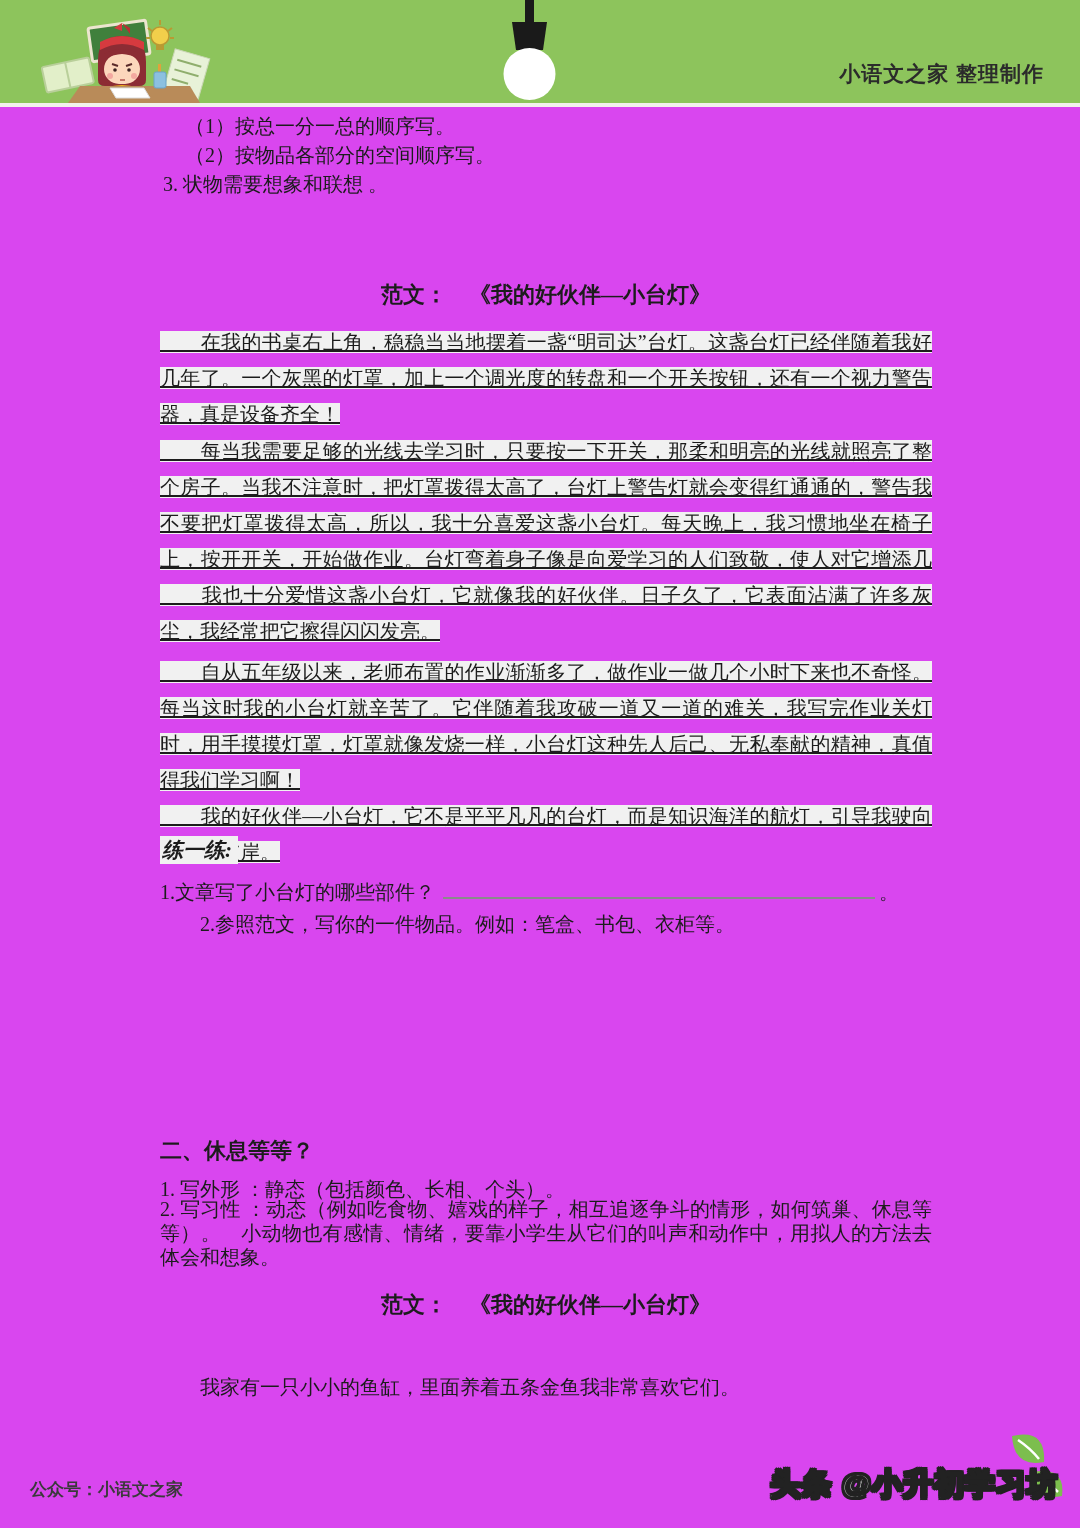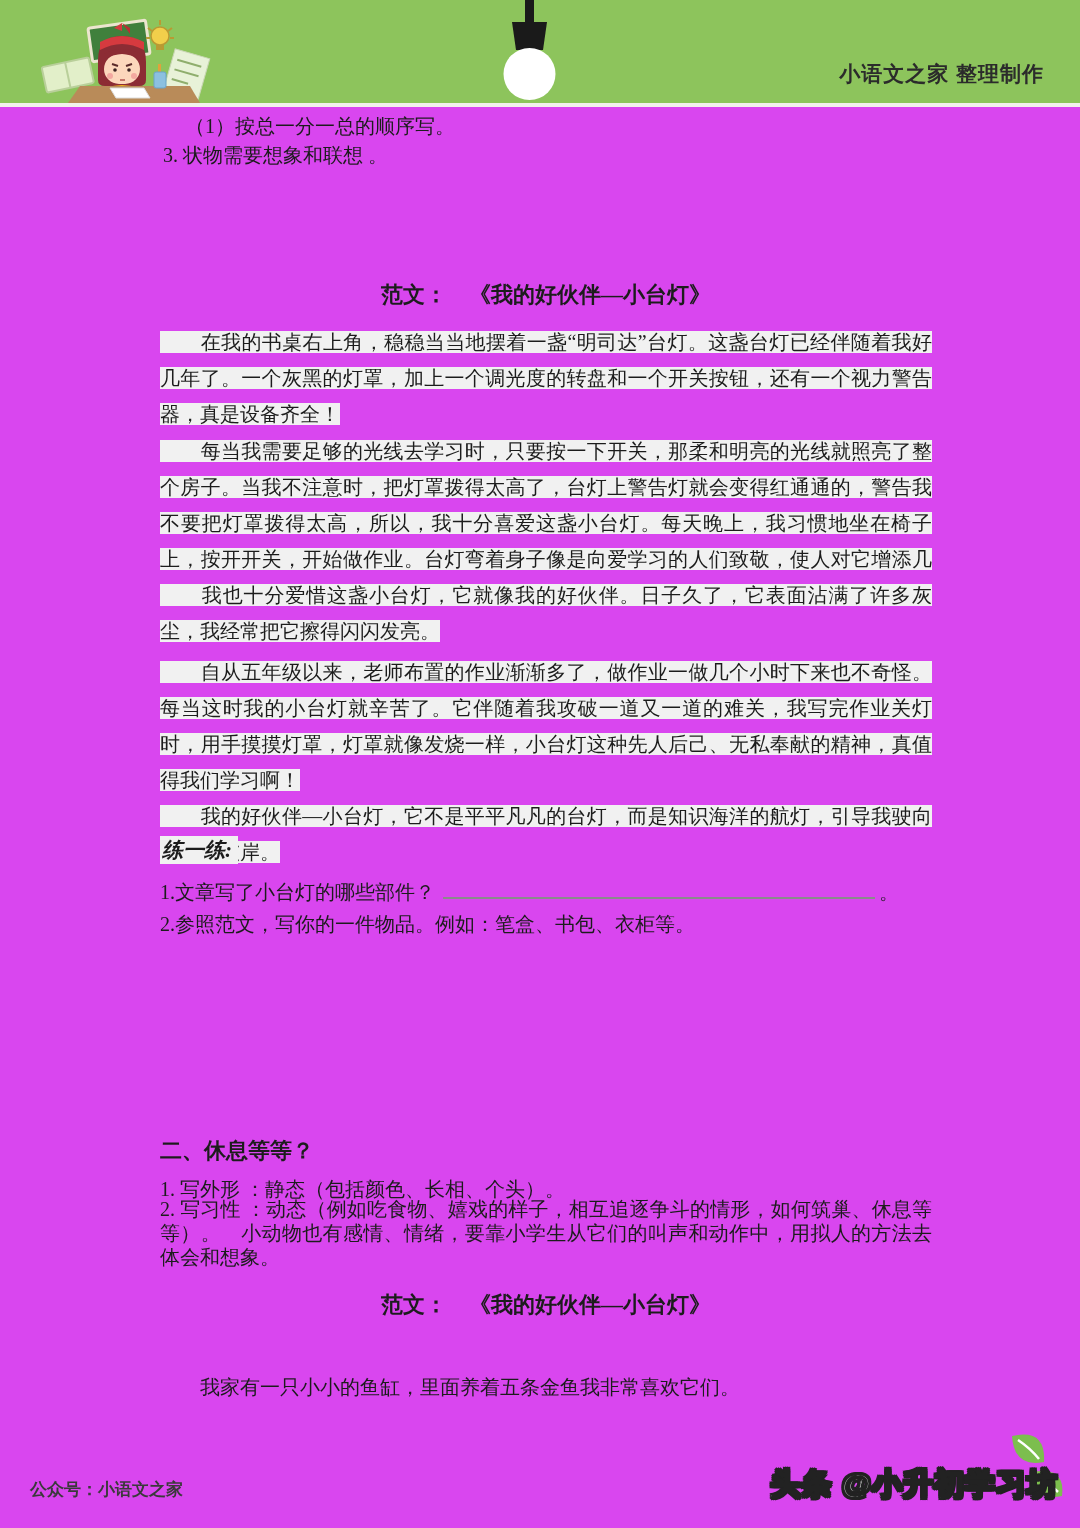--- a/index.html
+++ b/index.html
@@ -24,33 +24,33 @@
   
   .abs{position:absolute;left:160px;width:772px;}
   .intro{top:112px;font-size:20px;line-height:29px;}
   .intro .ind{padding-left:25px;}
   .intro .p3{padding-left:3px;}
 
   .essay-title{text-align:center;font-weight:700;font-size:22px;margin:0;}
   .t1{top:280px;}
   .t2{top:1290px;}
 
-  .para{font-size:20px;line-height:36px;text-align:justify;margin:0;}
+  .para{font-size:20px;line-height:36px;text-align:justify;margin:0;text-decoration:underline;}
   .para .hl{background:var(--hl);}
   .b-p1{top:324px;}
   .b-p2{top:433px;}
   .b-p3{top:577px;}
   .b-p45{top:654px;}
   .b-p45 p{margin:0;}
 
   .practice-h{top:836px;font-size:21px;font-weight:700;}
   .practice-h .hl{background:var(--hl);padding:2px 6px 2px 2px;font-style:italic;}
   .q-line{font-size:20px;line-height:30px;}
   .q1{top:877px;}
-  .q2{top:909px;}
+  .q2{top:909px;margin-left:40px;}
   .blank{display:inline-block;width:432px;height:18px;
          border-bottom:2px solid var(--underline);margin:0 4px 0 8px;vertical-align:baseline;}
 
   .section-h{top:1118px;font-size:22px;font-weight:700;}
   .s2-1{top:1165px;font-size:20px;line-height:30px;margin-top:9px;}
   .s2-2{top:1197px;font-size:20px;line-height:24px;text-align:justify;}
   .fish{top:1352px;font-size:20px;line-height:30px;}
 
   
   .footer-left{position:absolute;left:30px;top:1478px;
@@ -133,20 +133,21 @@
       <circle cx="29.5" cy="74" r="26" fill="#ffffff"></circle>
     </svg>
 
     <div class="brand">小语文之家 整理制作</div>
   </header>
 
   <main>
 
     <div class="abs intro">
       <div class="ind">（1）按总一分一总的顺序写。</div>
+      <div class="ind">（2）按物品各部分的空间顺序写。</div>
       <div class="p3">3. 状物需要想象和联想 。</div>
     </div>
 
     <h2 class="abs essay-title t1">范文：　《我的好伙伴—小台灯》</h2>
 
     <p class="abs para b-p1">
       <span class="hl">　　在我的书桌右上角，稳稳当当地摆着一盏“明司达”台灯。这盏台灯已经伴随着我好几年了。一个灰黑的灯罩，加上一个调光度的转盘和一个开关按钮，还有一个视力警告器，真是设备齐全！</span>
     </p>
     <p class="abs para b-p2">
       <span class="hl">　　每当我需要足够的光线去学习时，只要按一下开关，那柔和明亮的光线就照亮了整个房子。当我不注意时，把灯罩拨得太高了，台灯上警告灯就会变得红通通的，警告我不要把灯罩拨得太高，所以，我十分喜爱这盏小台灯。每天晚上，我习惯地坐在椅子上，按开开关，开始做作业。台灯弯着身子像是向爱学习的人们致敬，使人对它增添几分敬意。</span>

